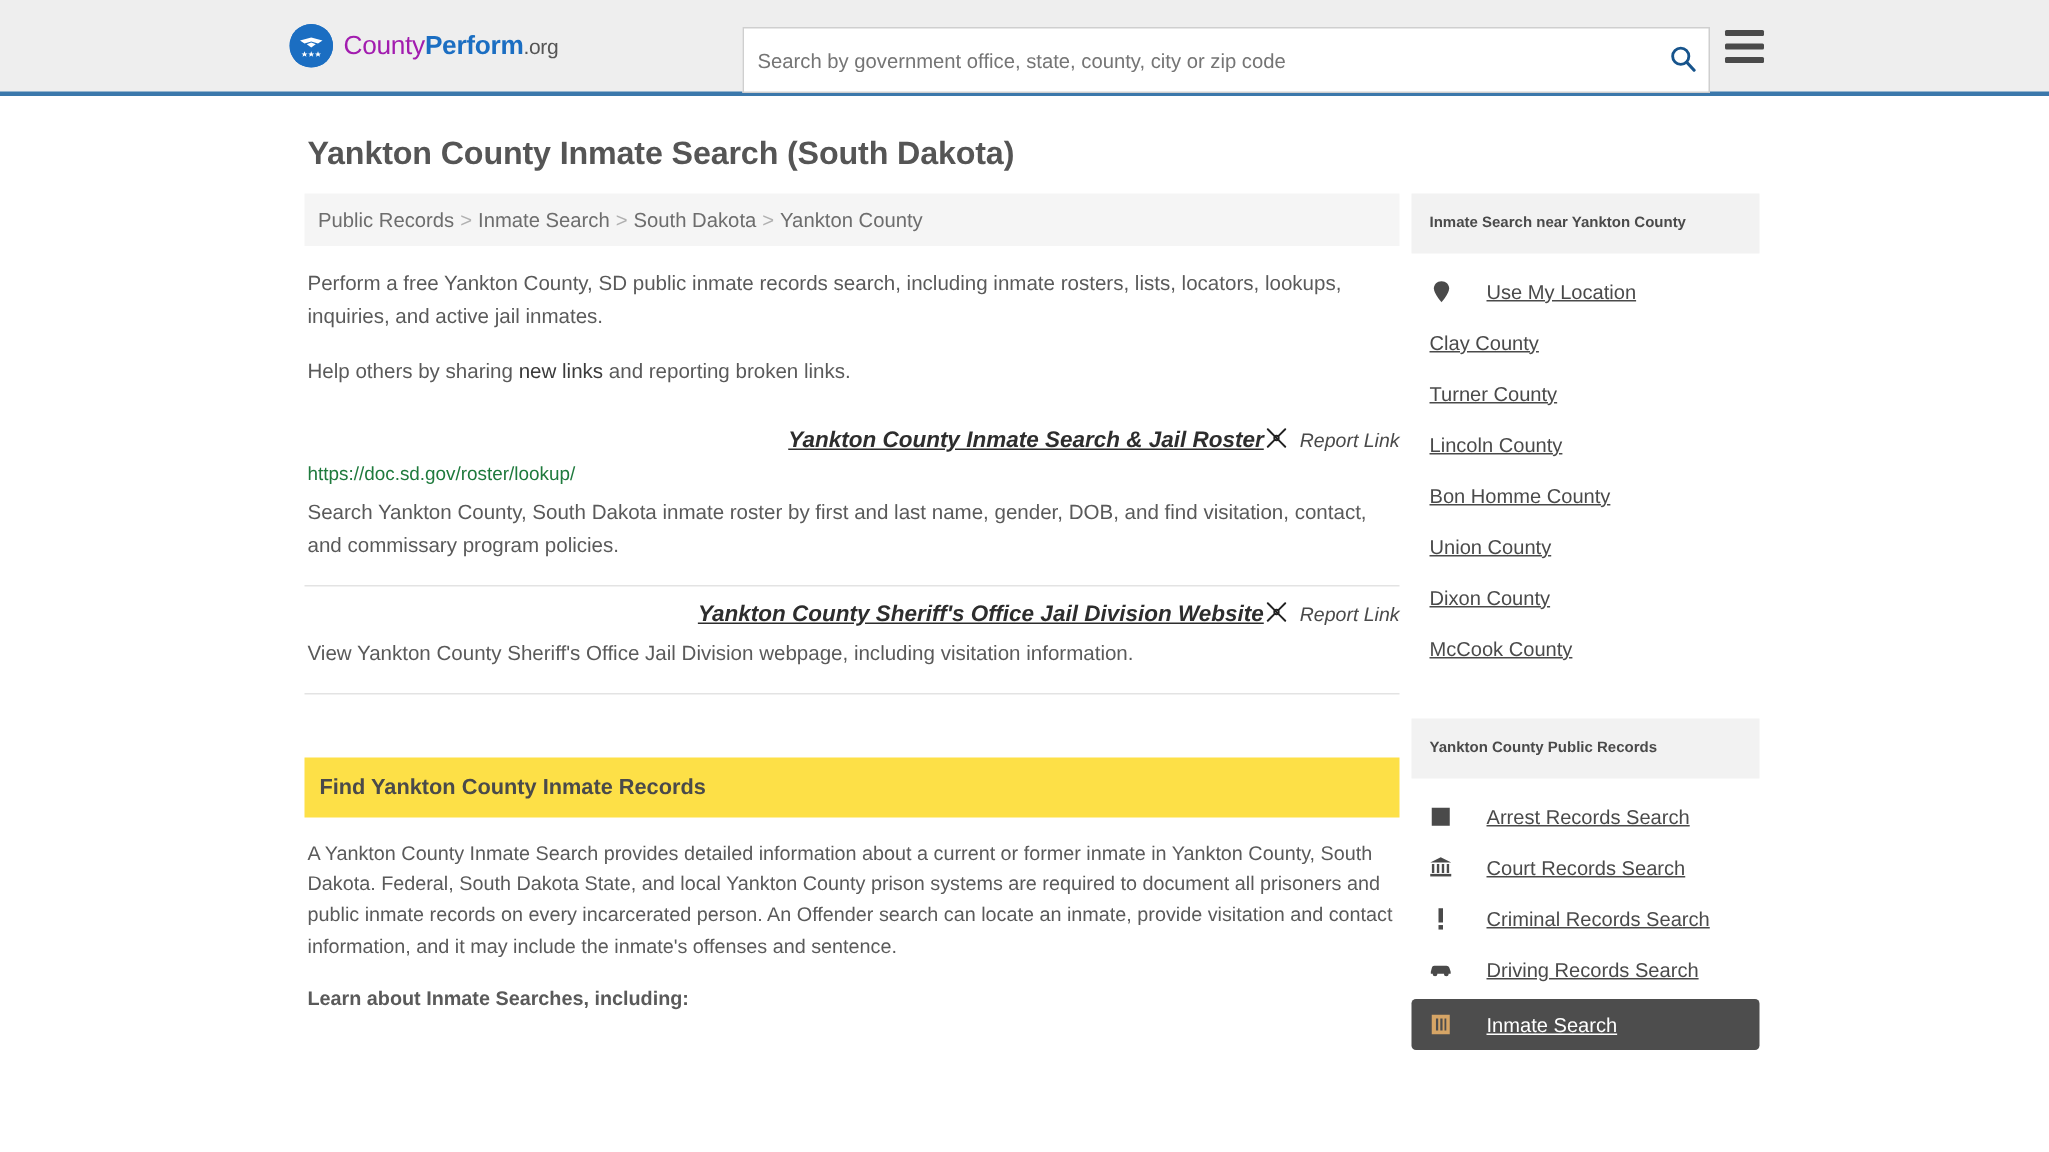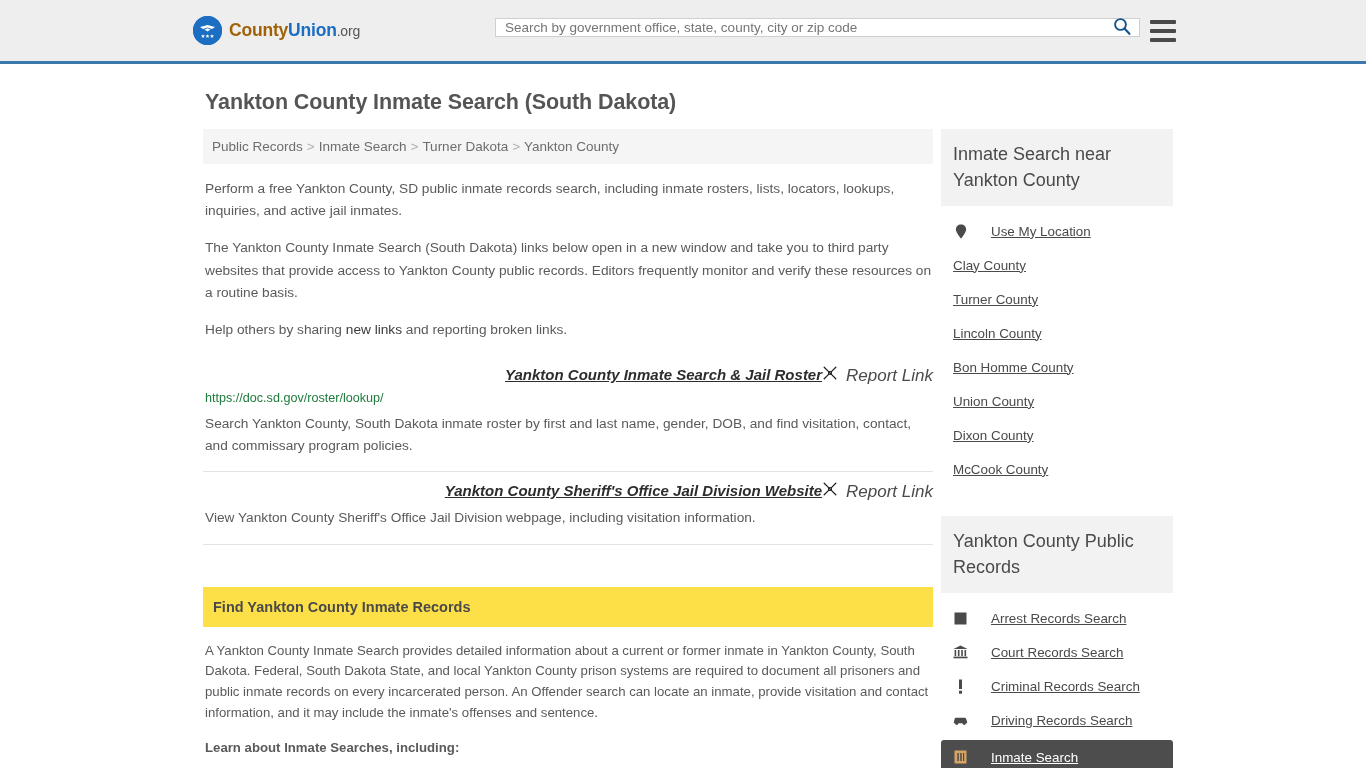--- a/index.html
+++ b/index.html
@@ -36,30 +36,30 @@
     justify-content: center;
     flex-direction: column;
     position: relative;
   }
   .brand-mark svg { display:block; }
   .brand-text {
     font-size: 17.5px;
     letter-spacing: -0.2px;
     white-space: nowrap;
   }
-  .brand-text .c1 { color: #a16207; font-weight: 700;}
+  .brand-text .c1 { color: #a21caf; font-weight: 400;}
   .brand-text .c2 { color: #1b6ec2; font-weight: 700;}
   .brand-text .c3 { color: #555555; font-size: 14px;}
 
   .search-wrap {
     position: absolute;
     left: 495px;
     top: 18px;
     width: 645px;
-    height: 19px;
+    height: 44px;
     display: flex;
     align-items: center;
     background: #ffffff;
     border: 1px solid #cfcfcf;
   }
   .search-input {
     flex: 1;
     border: none;
     outline: none;
     height: 26px;
@@ -149,21 +149,21 @@
     font-weight: 700;
     color: #2d2d2d;
     text-decoration: underline;
     cursor: pointer;
     line-height: 1.45;
   }
   .report-link {
     display: flex;
     align-items: center;
     gap: 8px;
-    font-size: 17px;
+    font-size: 13px;
     color: #4a4a4a;
     cursor: pointer;
     white-space: nowrap;
     padding-top: 1px;
   }
   .result-url {
     font-size: 12.6px;
     color: #1f7a3d;
     margin-top: 3px;
     line-height: 1.5;
@@ -196,22 +196,22 @@
     font-size: 13.4px;
     font-weight: 700;
     color: #4a4a4a;
     margin: 0 0 12px 0;
   }
 
   
   .side-head {
     background: #f2f2f2;
     padding: 13px 12px;
-    font-size: 18px;
-    font-weight: 400;
+    font-size: 10px;
+    font-weight: 700;
     color: #4a4a4a;
     line-height: 1.42;
   }
   .side-list { padding: 8px 0 0 0; }
   .side-item {
     display: flex;
     align-items: center;
     gap: 23px;
     padding: 9.5px 12px;
     font-size: 13.4px;
@@ -246,21 +246,21 @@
         <circle cx="14.5" cy="14.5" r="14.5" fill="#1b6ec2"></circle>
         <path d="M7 11 L14.5 9 L22 11 L19 13 L14.5 11.6 L10 13 Z" fill="#ffffff"></path>
         <path d="M11.5 13.5 L14.5 12.3 L17.5 13.5 L14.5 15.6 Z" fill="#ffffff"></path>
         <g fill="#ffffff">
           <polygon points="10,18.2 10.6,19.6 12,19.6 10.9,20.5 11.3,21.9 10,21 8.7,21.9 9.1,20.5 8,19.6 9.4,19.6"></polygon>
           <polygon points="14.5,18.2 15.1,19.6 16.5,19.6 15.4,20.5 15.8,21.9 14.5,21 13.2,21.9 13.6,20.5 12.5,19.6 13.9,19.6"></polygon>
           <polygon points="19,18.2 19.6,19.6 21,19.6 19.9,20.5 20.3,21.9 19,21 17.7,21.9 18.1,20.5 17,19.6 18.4,19.6"></polygon>
         </g>
       </svg>
     </span>
-    <span class="brand-text"><span class="c1">County</span><span class="c2">Union</span><span class="c3">.org</span></span>
+    <span class="brand-text"><span class="c1">County</span><span class="c2">Perform</span><span class="c3">.org</span></span>
   </div>
 
   <div class="search-wrap">
     <input class="search-input" type="text" placeholder="Search by government office, state, county, city or zip code" style="">
     <button class="search-btn">
       <span>
         <svg width="18" height="18" viewBox="0 0 18 18">
           <circle cx="7.5" cy="7.5" r="5.4" fill="none" stroke="#17548c" stroke-width="1.9"></circle>
           <line x1="11.5" y1="11.5" x2="16.4" y2="16.8" stroke="#17548c" stroke-width="2.1" stroke-linecap="round"></line>
         </svg>
@@ -276,25 +276,24 @@
 </div>
 
 <div class="page">
   <h1 class="page-title">Yankton County Inmate Search (South Dakota)</h1>
 
   <div class="layout">
 
     <div class="main-col">
 
       <div class="breadcrumb">
-        <a>Public Records</a><span class="sep">&gt;</span><a>Inmate Search</a><span class="sep">&gt;</span><a>Turner Dakota</a><span class="sep">&gt;</span><a>Yankton County</a>
+        <a>Public Records</a><span class="sep">&gt;</span><a>Inmate Search</a><span class="sep">&gt;</span><a>South Dakota</a><span class="sep">&gt;</span><a>Yankton County</a>
       </div>
 
       <p class="intro-p">Perform a free Yankton County, SD public inmate records search, including inmate rosters, lists, locators, lookups, inquiries, and active jail inmates.</p>
-      <p class="intro-p">The Yankton County Inmate Search (South Dakota) links below open in a new window and take you to third party websites that provide access to Yankton County public records. Editors frequently monitor and verify these resources on a routine basis.</p>
       <p class="intro-p"><span>Help others by sharing </span><a>new links</a><span> and reporting broken links.</span></p>
 
       <div class="result">
         <div class="result-head">
           <a class="result-title">Yankton County Inmate Search &amp; Jail Roster</a>
           <span class="report-link">
             <span>
               <svg width="16" height="16" viewBox="0 0 16 16">
                 <path d="M2.2 2.2 L6.6 6.6 M6.6 6.6 C8 8 8 8 9.4 9.4 L13.8 13.8" stroke="#222" stroke-width="1.3" fill="none" stroke-linecap="round"></path>
                 <path d="M2.2 13.8 L6.6 9.4 M9.4 6.6 L13.8 2.2" stroke="#222" stroke-width="1.3" fill="none" stroke-linecap="round"></path>

